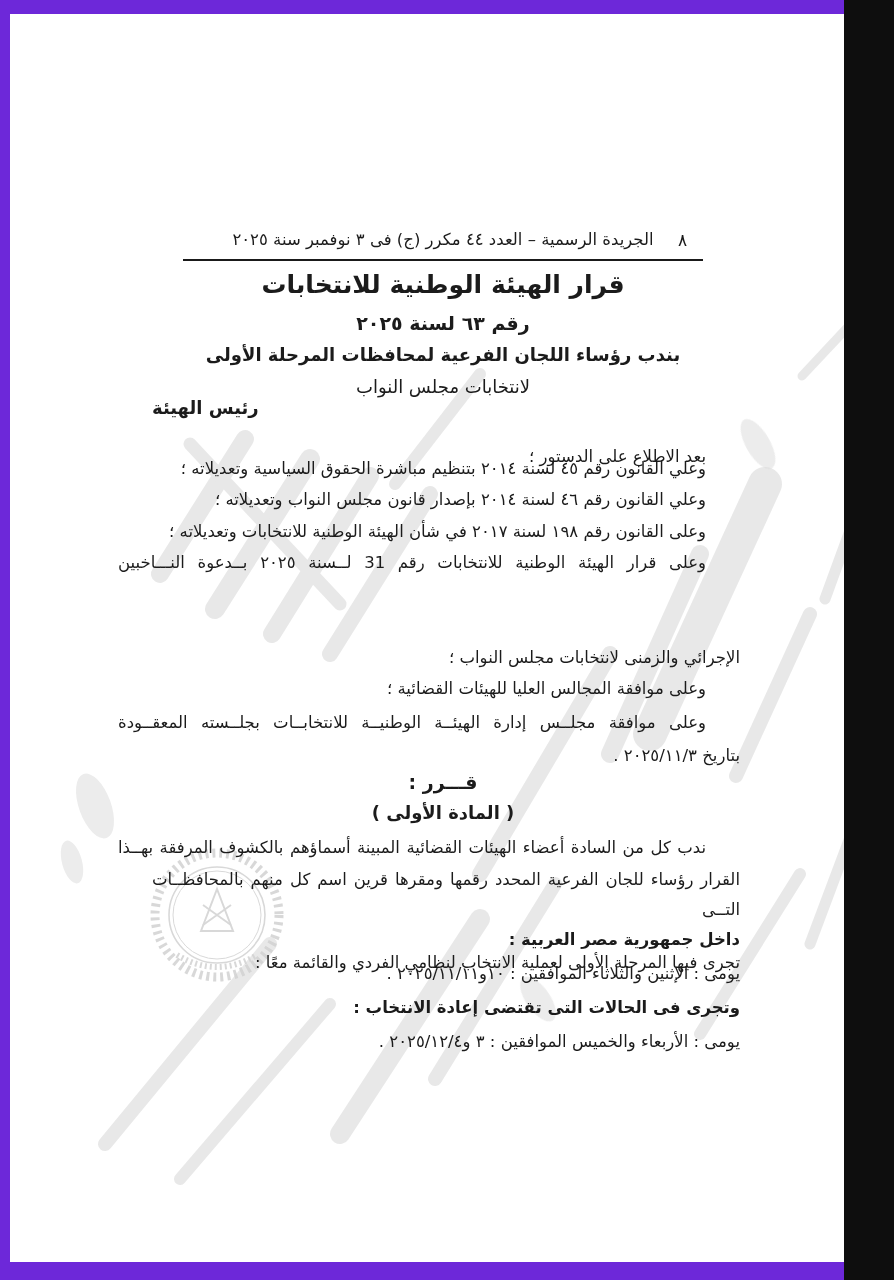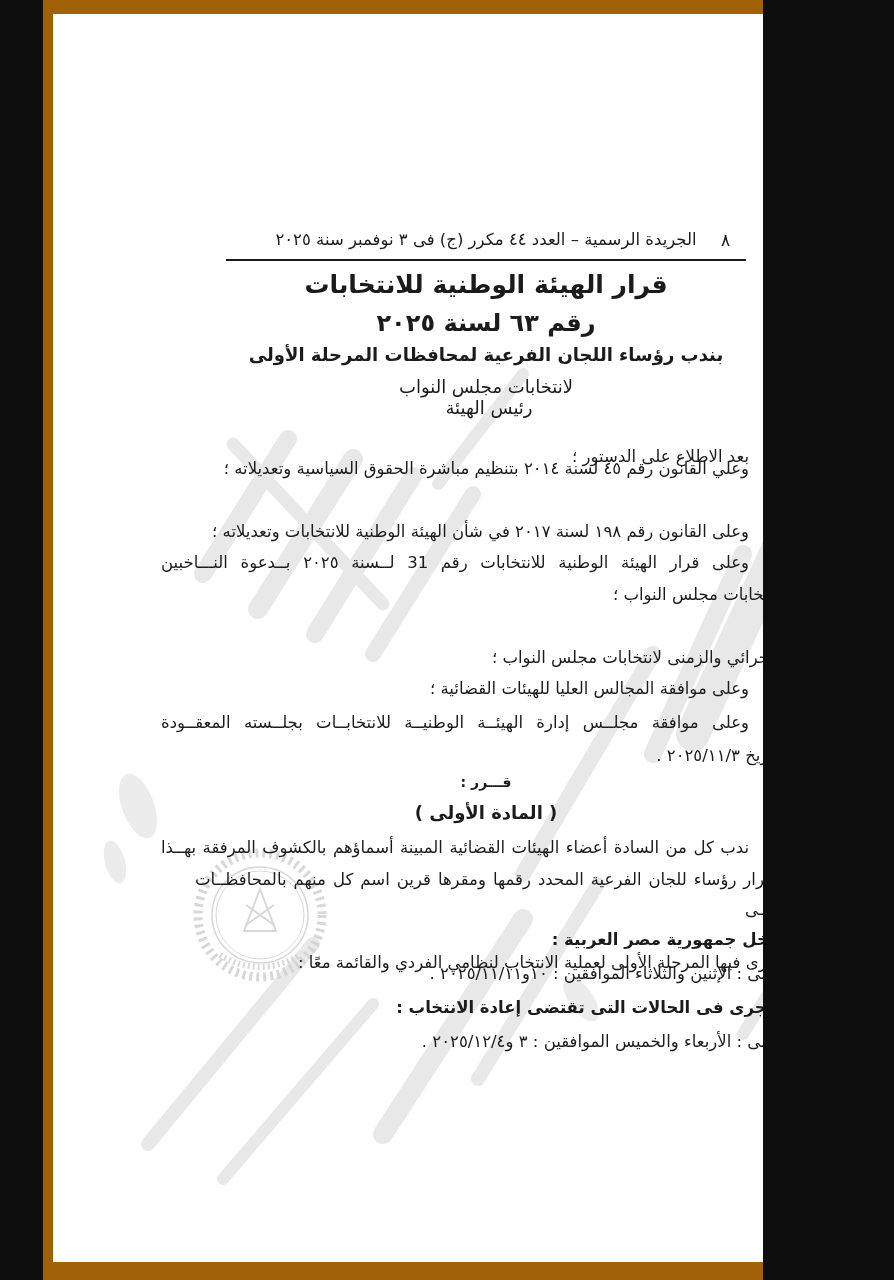--- a/index.html
+++ b/index.html
@@ -1,38 +1,38 @@
 <!DOCTYPE html>
 <html lang="ar"><head>
 <meta charset="utf-8">
 <style>
   html,body{margin:0;padding:0;background:#0e0e0e;}
-  .stage{position:relative;width:720px;height:1280px;background:#a16207;overflow:hidden;
-         font-family:"DejaVu Sans",sans-serif;margin-left:43px;}
+  .stage{position:relative;width:844px;height:1280px;background:#6d28d9;overflow:hidden;
+         font-family:"DejaVu Sans",sans-serif;}
   .paper{position:absolute;left:10px;top:14px;width:874px;height:1248px;background:#ffffff;
          border-right:2px solid #4a4a4a;overflow:hidden;}
   .content{position:absolute;inset:0;direction:rtl;color:#1b1b1b;}
   
   .ln{position:absolute;right:144px;width:588px;height:30px;line-height:30px;
       font-size:16.5px;text-align:right;white-space:nowrap;}
   .indent{padding-right:34px;}
   .just{white-space:normal;text-align:justify;text-align-last:justify;}
   .b{font-weight:700;}
   .ctr{position:absolute;right:181px;width:520px;text-align:center;white-space:nowrap;}
   .hdr{top:211px;height:30px;line-height:30px;font-size:16.5px;}
   .pageno{position:absolute;right:166px;top:211px;height:30px;line-height:30px;
           font-size:17px;text-align:left;width:40px;}
   .rule{position:absolute;right:181px;top:245px;width:520px;height:2px;background:#1a1a1a;}
   .t1{top:252px;height:38px;line-height:38px;font-size:25px;font-weight:800;}
-  .t2{top:293px;height:32px;line-height:32px;font-size:24px;font-weight:800;}
+  .t2{top:293px;height:32px;line-height:32px;font-size:19px;font-weight:800;}
   .t3{top:325px;height:32px;line-height:32px;font-size:18px;font-weight:800;}
   .t4{top:357px;height:32px;line-height:32px;font-size:18px;font-weight:400;}
-  .issuer{top:379px;height:30px;line-height:30px;font-size:18px;font-weight:400;
-          position:absolute;right:144px;width:588px;text-align:center;white-space:nowrap;}
-  .decide{top:753px;height:30px;line-height:30px;font-size:14px;font-weight:800;}
+  .issuer{top:379px;height:30px;line-height:30px;font-size:18px;font-weight:700;
+          position:absolute;right:144px;width:588px;text-align:left;white-space:nowrap;}
+  .decide{top:753px;height:30px;line-height:30px;font-size:19px;font-weight:800;}
   .art-h{top:784px;height:30px;line-height:30px;font-size:18px;font-weight:800;}
   
   .wm{position:absolute;inset:0;pointer-events:none;}
   .seal{position:absolute;left:133px;top:829px;width:148px;height:148px;opacity:.85;}
 </style>
 </head>
 <body>
 
 <div class="stage">
   <div class="paper">
@@ -88,23 +88,23 @@
       <div class="rule"></div>
 
       <div class="ctr t1">قرار الهيئة الوطنية للانتخابات</div>
       <div class="ctr t2">رقم ٦٣ لسنة ٢٠٢٥</div>
       <div class="ctr t3">بندب رؤساء اللجان الفرعية لمحافظات المرحلة الأولى</div>
       <div class="ctr t4">لانتخابات مجلس النواب</div>
       <div class="issuer">رئيس الهيئة</div>
 
       <div class="ln indent" style="top:428px">بعد الاطلاع على الدستور ؛</div>
       <div class="ln indent" style="top:440px">وعلي القانون رقم ٤٥ لسنة ٢٠١٤ بتنظيم مباشرة الحقوق السياسية وتعديلاته ؛</div>
+      <div class="ln indent" style="top:471px">وعلي القانون رقم ٤٦ لسنة ٢٠١٤ بإصدار قانون مجلس النواب وتعديلاته ؛</div>
       <div class="ln indent" style="top:503px">وعلى القانون رقم ١٩٨ لسنة ٢٠١٧ في شأن الهيئة الوطنية للانتخابات وتعديلاته ؛</div>
       <div class="ln indent just" style="top:534px">وعلى قرار الهيئة الوطنية للانتخابات رقم 31 لــسنة ٢٠٢٥ بــدعوة النـــاخبين</div>
-      <div class="ln" style="top:566px">لانتخابات مجلس النواب ؛</div>
       <div class="ln" style="top:629px">الإجرائي والزمنى لانتخابات مجلس النواب ؛</div>
       <div class="ln indent" style="top:660px">وعلى موافقة المجالس العليا للهيئات القضائية ؛</div>
       <div class="ln indent just" style="top:694px">وعلى موافقة مجلــس إدارة الهيئــة الوطنيــة للانتخابــات بجلــسته المعقــودة</div>
       <div class="ln" style="top:727px">بتاريخ ٢٠٢٥/١١/٣ .</div>
 
       <div class="ctr decide">قـــرر :</div>
       <div class="ctr art-h">( المادة الأولى )</div>
 
       <div class="ln indent just" style="top:819px">ندب كل من السادة أعضاء الهيئات القضائية المبينة أسماؤهم بالكشوف المرفقة بهــذا</div>
       <div class="ln just" style="top:851px">القرار رؤساء للجان الفرعية المحدد رقمها ومقرها قرين اسم كل منهم بالمحافظــات التــى</div>

